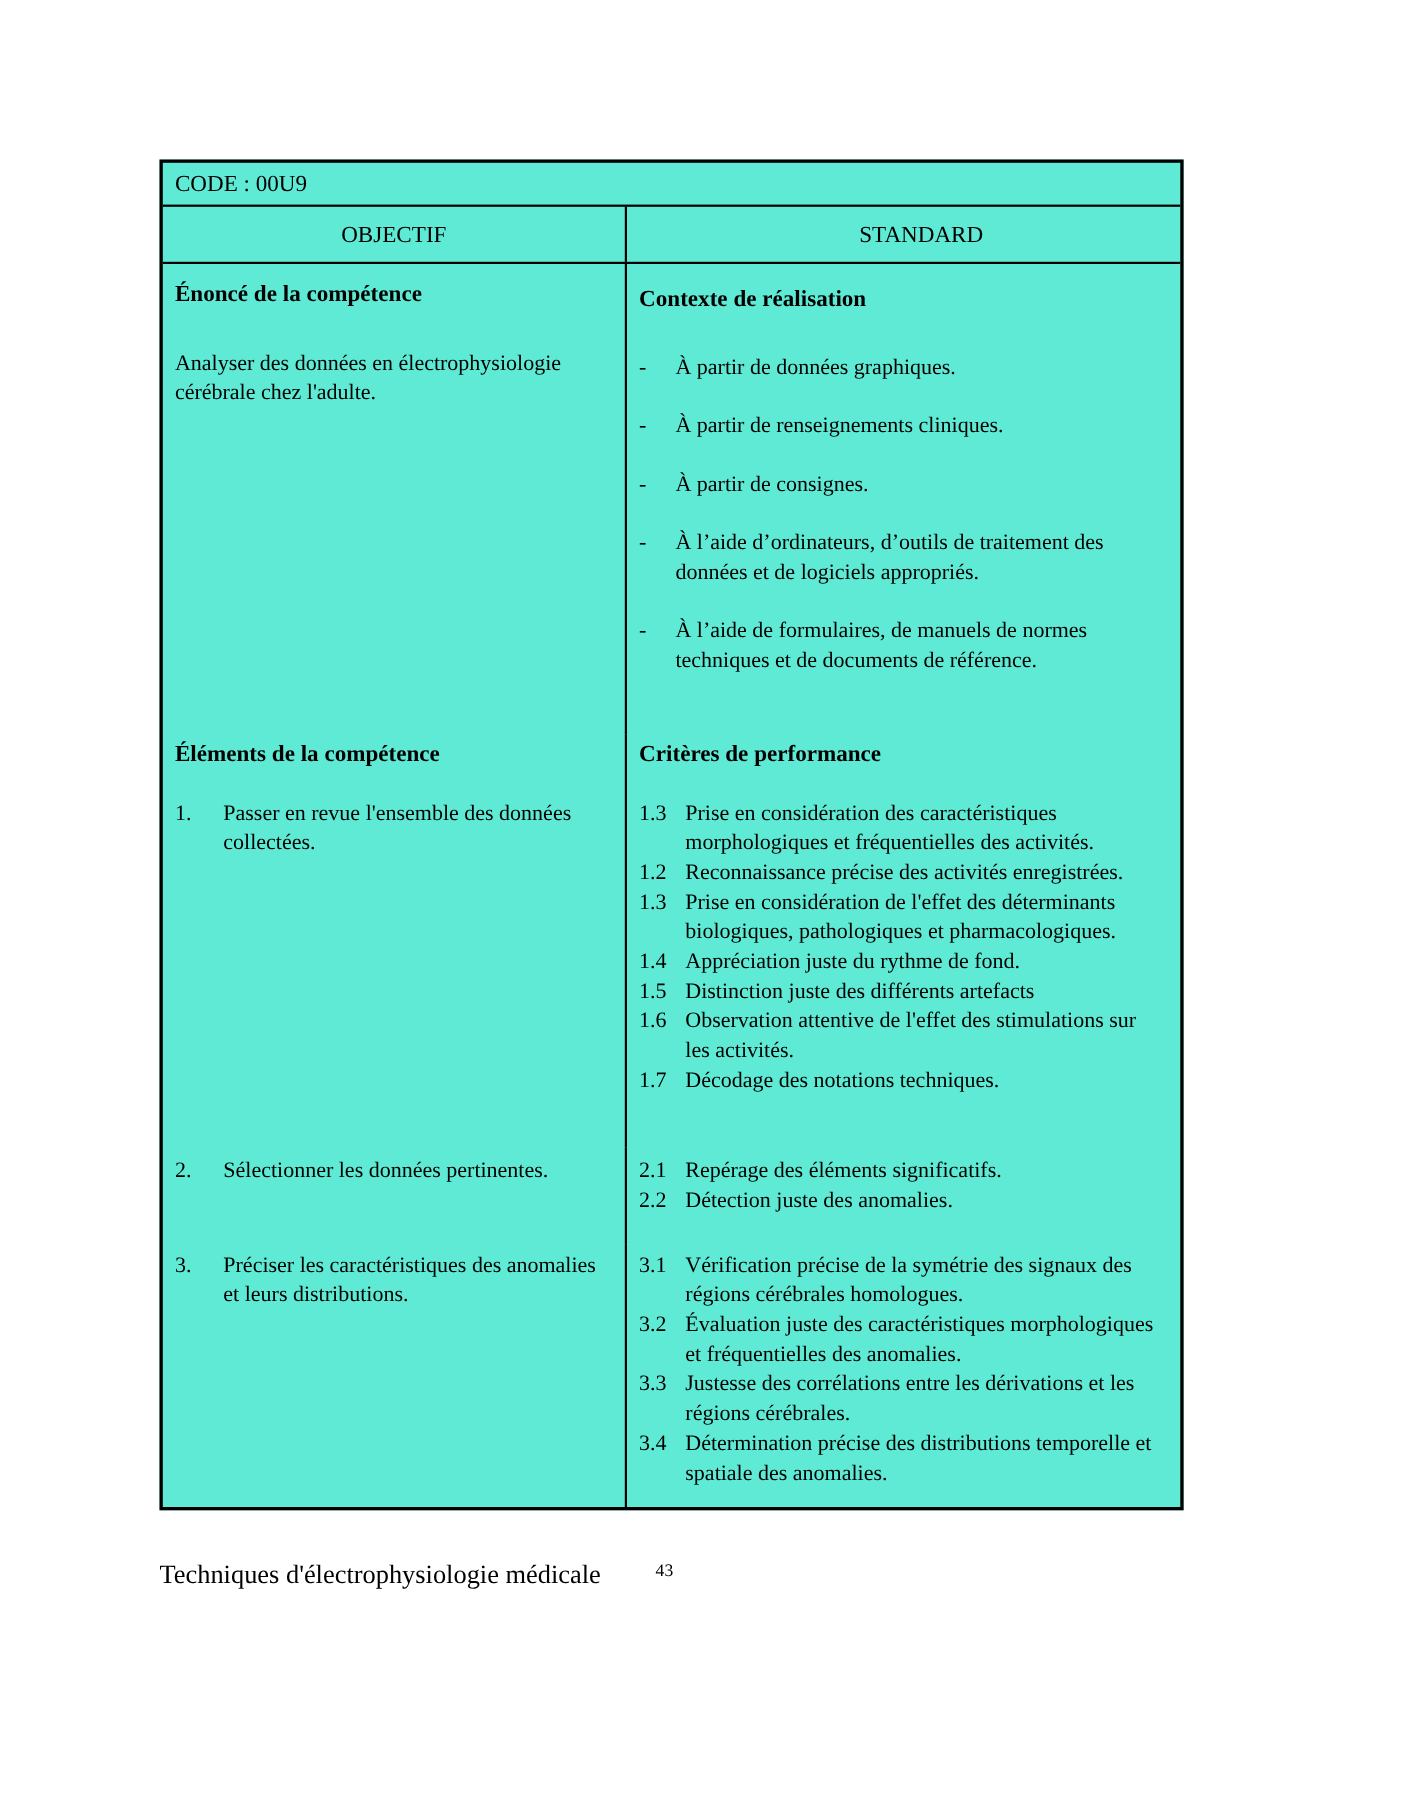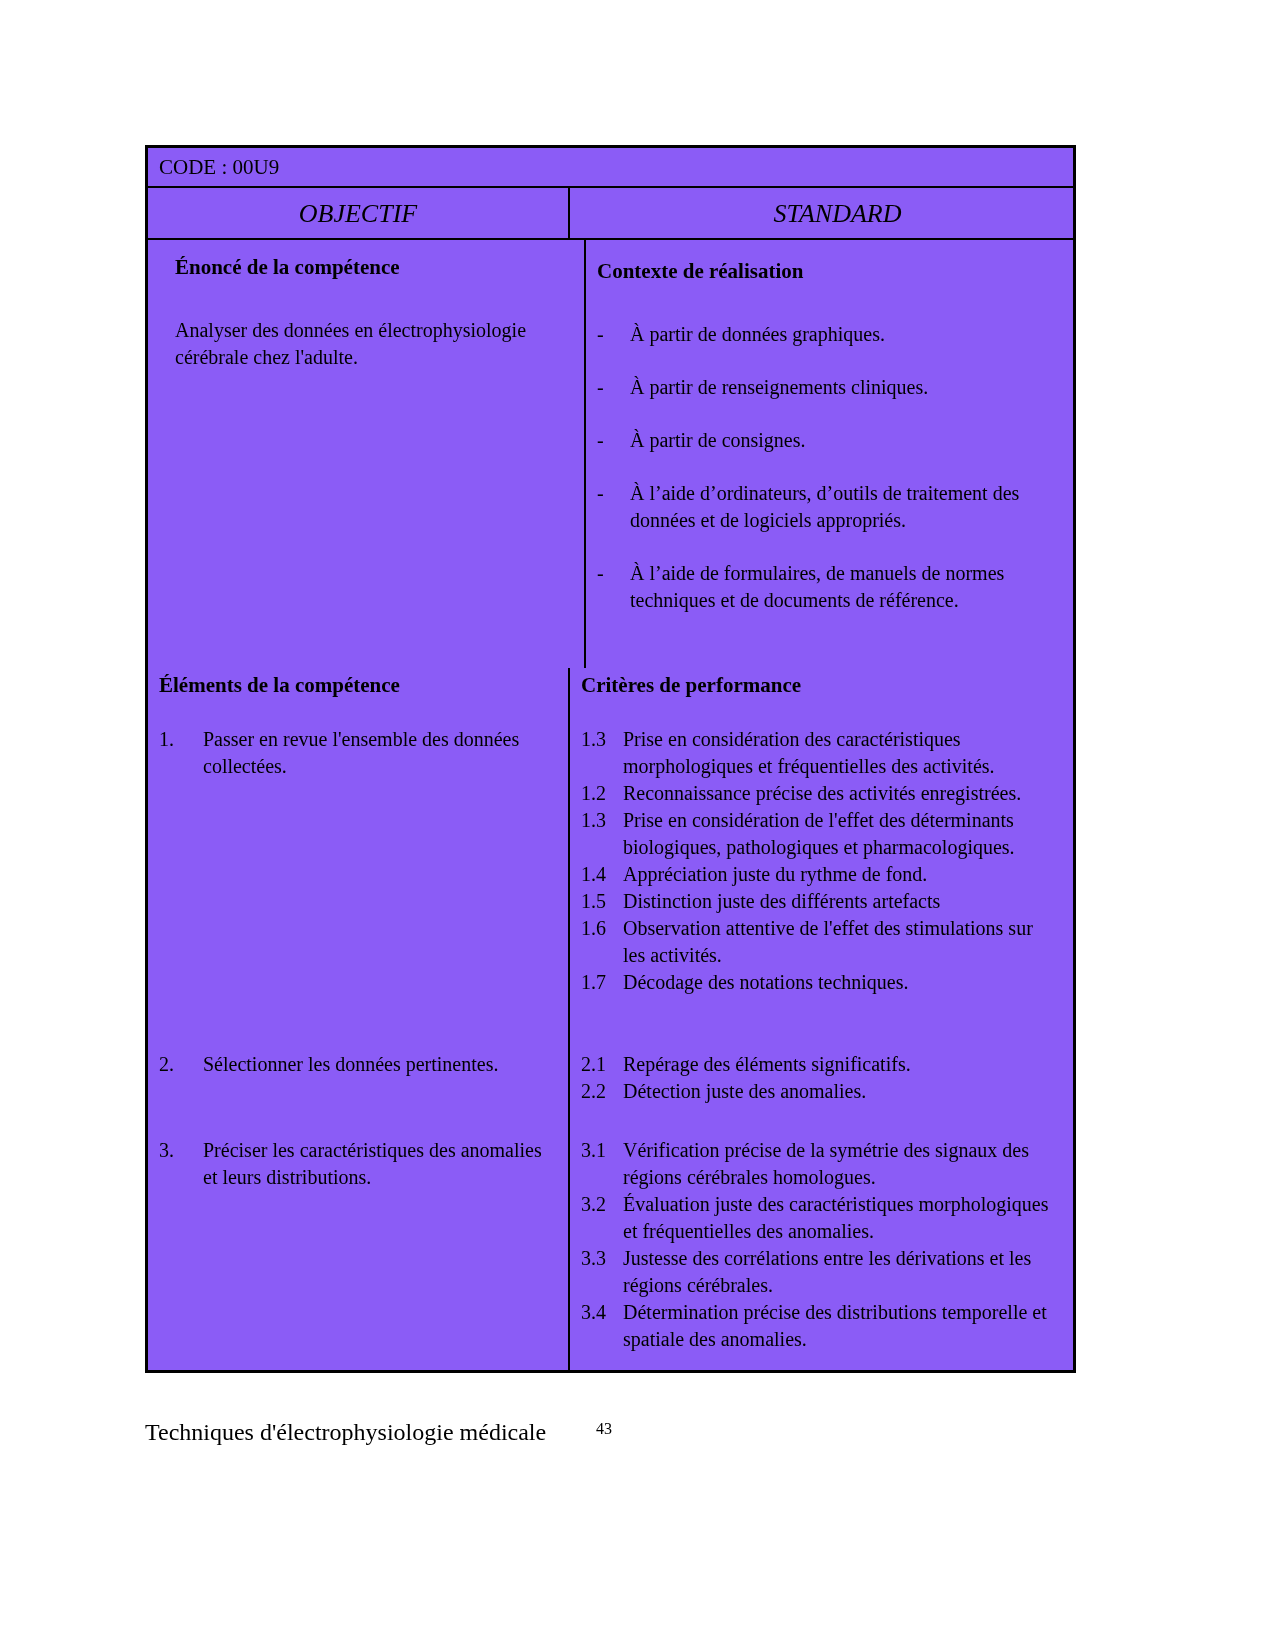--- a/index.html
+++ b/index.html
@@ -11,50 +11,49 @@
     color: #000;
     font-size: 20px;
     line-height: 27px;
   }
   .doc-table {
     position: absolute;
     left: 145px; top: 145px;
     width: 931px; height: 1228px;
     border: 3px solid #000;
     display: flex; flex-direction: column;
-    background: #8b5cf6;
+    background: #5eead4;
   }
   .code-row {
     flex: 0 0 40px;
     border-bottom: 2px solid #000;
     display: flex; align-items: center;
     padding: 0 11px;
     font-size: 21px;
   }
   .header-row {
     flex: 0 0 52px;
     border-bottom: 2px solid #000;
     display: flex;
   }
   .hcell {
     display: flex; align-items: center; justify-content: center;
-    font-size: 26px;
-    font-style: italic;
+    font-size: 21px;
   }
   .hcell.lcol { flex: 0 0 422px; border-right: 2px solid #000; }
   .hcell.rcol { flex: 1; padding-left: 32px; }
   .tbody { flex: 1; display: flex; flex-direction: column; min-height: 0; }
   .subrow { display: flex; flex: 0 0 auto; }
   .lcell {
     flex: 0 0 422px;
     border-right: 2px solid #000;
     padding: 0 16px 0 11px;
   }
   .rcell { flex: 1; padding: 4px 16px 0 11px; }
-  .sr1 { height: 428px; margin-left: 16px; }
+  .sr1 { height: 428px; }
   .sr2 { height: 52px; }
   .sr3 { height: 323px; }
   .sr4 { height: 88px; }
   .sr5 { flex: 1 1 auto; }
   .sr2 .lcell, .sr2 .rcell { padding-top: 4px; }
   .sr3 .lcell, .sr3 .rcell { padding-top: 6px; }
   .sr4 .lcell, .sr4 .rcell { padding-top: 8px; }
   .sr5 .lcell, .sr5 .rcell { padding-top: 6px; }
   h3.bh { font-size: 21px; font-weight: bold; line-height: 27px; }
   .sr1 h3.bh { margin-top: 14px; }

